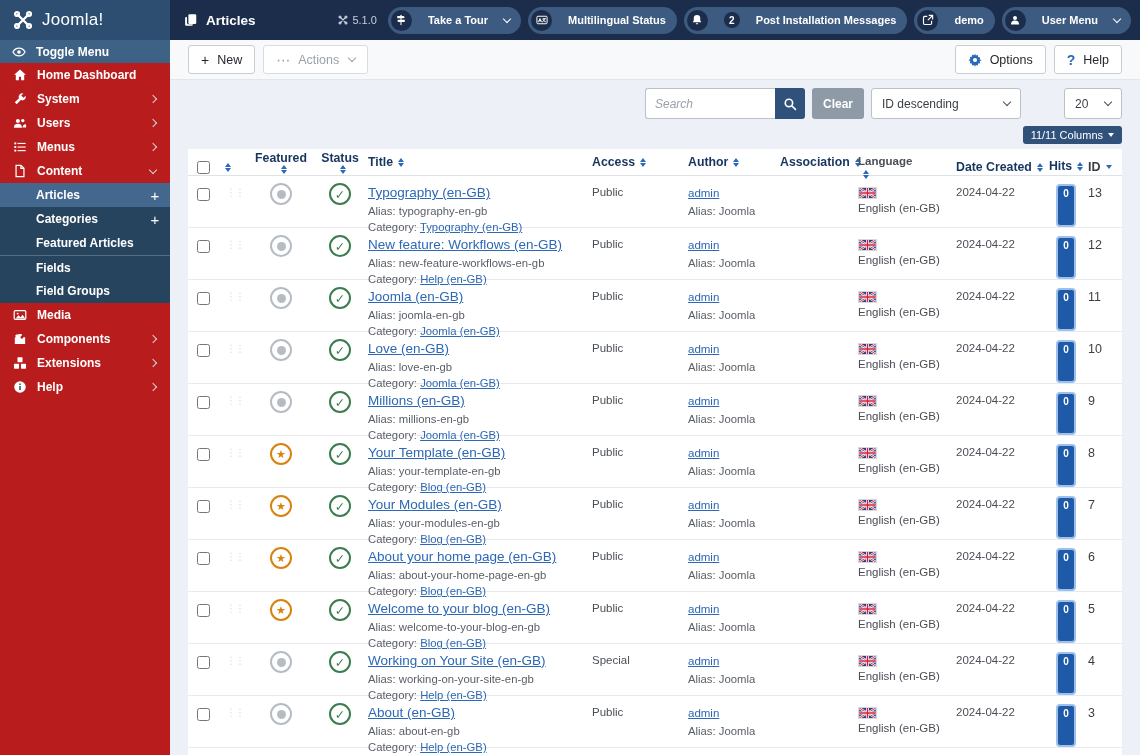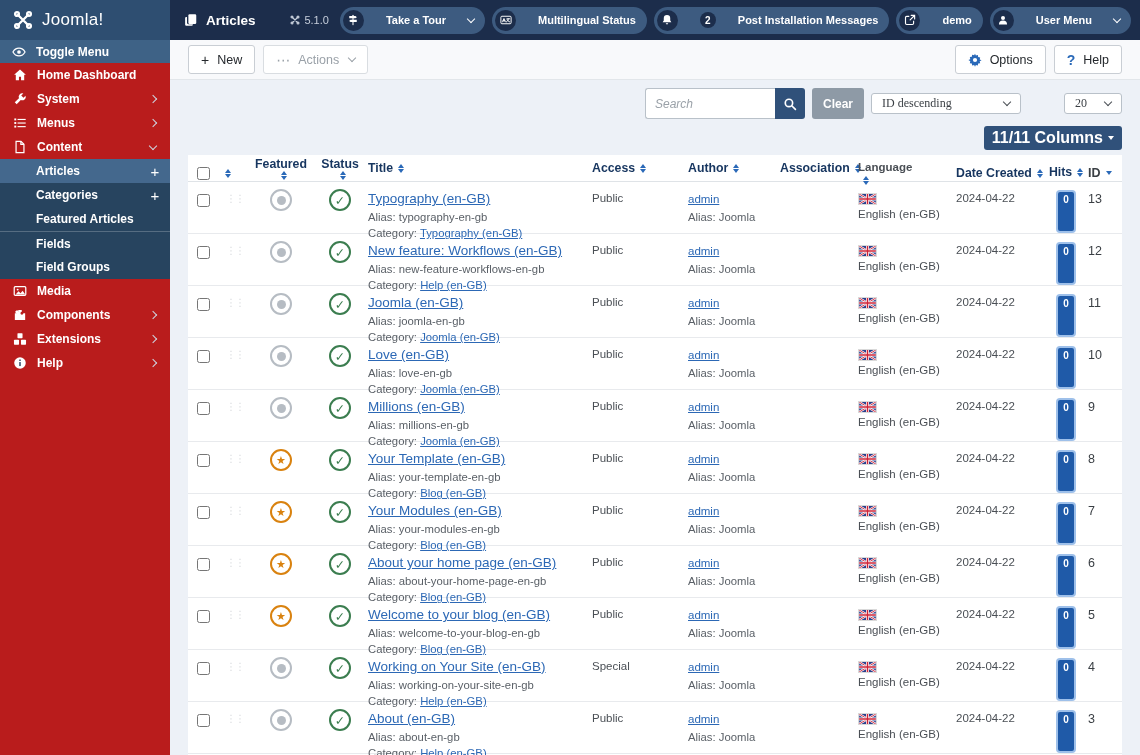--- a/index.html
+++ b/index.html
@@ -5,21 +5,21 @@
   * { margin:0; padding:0; box-sizing:border-box; }
   html,body { width:1140px; height:755px; overflow:hidden; font-family:"Liberation Sans", sans-serif; background:#edf1f7; }
 
   
   .topbar { height:40px; background:#1c2d4b; display:flex; align-items:stretch; color:#fff; }
   .brand { width:170px; background:#2e4e71; display:flex; align-items:center; gap:9px; padding-left:13px; flex:none; }
   .brand-text { font-size:17px; letter-spacing:.3px; color:#fff; }
   .page-title-wrap { display:flex; align-items:center; gap:8px; padding-left:14px; font-size:13.5px; font-weight:700; }
   .top-right { margin-left:auto; display:flex; align-items:center; gap:7px; padding-right:9px; }
   .version { font-size:11px; color:#c6cedb; display:flex; align-items:center; gap:4px; margin-right:4px; }
-  .pill { height:27px; border-radius:14px; background:#3d5b80; display:flex; align-items:center; gap:22px; padding:0 11px 0 3px; font-size:11px; font-weight:700; cursor:pointer;text-align:right; }
+  .pill { height:27px; border-radius:14px; background:#3d5b80; display:flex; align-items:center; gap:16px; padding:0 11px 0 3px; font-size:11px; font-weight:700; cursor:pointer;text-align:right; }
   .icon-circle { width:21px; height:21px; border-radius:50%; background:#1c2d4b; display:flex; align-items:center; justify-content:center; flex:none; }
   .pill .badge { background:#1c2d4b; border-radius:50%; min-width:16px; height:16px; font-size:10px; display:flex; align-items:center; justify-content:center; }
   .icon { display:inline-flex; align-items:center; justify-content:center; }
   .icon svg { display:block; }
 
   .chev { width:6px; height:6px; border-right:1.7px solid currentColor; border-bottom:1.7px solid currentColor; display:inline-block; flex:none; }
   .chev.right { transform:rotate(-45deg); }
   .chev.down  { transform:rotate(45deg); margin-top:-3px; }
 
   
@@ -52,27 +52,27 @@
   .content { flex:1; background:#edf1f7; padding:8px 18px 0 18px; overflow:hidden; }
 
   
   .filter-row { display:flex; justify-content:flex-end; align-items:center; gap:7px; }
   .search-group { display:flex; }
   .search-input { width:130px; height:31px; border:1px solid #b9c1c9; border-right:none; border-radius:3px 0 0 3px; padding:0 9px; font-size:12px; color:#333; background:#fff; font-family:"Liberation Sans",sans-serif; }
   .search-input::placeholder { color:#9aa1a8; font-style:italic; }
   .search-btn { width:30px; height:31px; background:#30517a; border:none; border-radius:0 3px 3px 0; color:#fff; display:flex; align-items:center; justify-content:center; cursor:pointer; }
   .btn-dark { height:31px; background:#30517a; color:#fff; border:none; border-radius:3px; font-size:12px; font-weight:700; display:inline-flex; align-items:center; gap:7px; padding:0 12px; cursor:pointer; }
   .btn-gray { height:31px; background:#8e9aa6; color:#fff; border:none; border-radius:3px; font-size:12px; font-weight:700; display:inline-flex; align-items:center; padding:0 11px; cursor:pointer; }
-  .select { height:21px; background:#fff; border:1px solid #b9c1c9; border-radius:3px; display:inline-flex; align-items:center; justify-content:space-between; padding:0 10px; font-size:12px; color:#3a3f44; cursor:pointer;font-family:Liberation Serif, serif; }
+  .select { height:31px; background:#fff; border:1px solid #b9c1c9; border-radius:3px; display:inline-flex; align-items:center; justify-content:space-between; padding:0 10px; font-size:12px; color:#3a3f44; cursor:pointer; }
   .select .chev { color:#4a4f55; }
   .sel-sort { width:150px; }
   .sel-limit { width:58px;margin-left:36px; }
 
   .columns-row { display:flex; justify-content:flex-end; margin-top:7px; }
-  .btn-columns { background:#30517a; color:#fff; border:none; border-radius:3px; font-size:16px; font-weight:700; padding:3px 8px; display:inline-flex; align-items:center; gap:5px; cursor:pointer; }
+  .btn-columns { background:#30517a; color:#fff; border:none; border-radius:3px; font-size:11px; font-weight:400; padding:3px 8px; display:inline-flex; align-items:center; gap:5px; cursor:pointer; }
   .caret-dn { width:0; height:0; border-left:3.5px solid transparent; border-right:3.5px solid transparent; border-top:4px solid currentColor; display:inline-block; }
 
   
   .table { margin-top:5px; background:#fff; }
   .thead { display:flex; align-items:center; height:27px; border-bottom:1px solid #dfe3e7; font-size:12.3px; font-weight:700; color:#16355f; }
   .hcell { display:flex; align-items:center; }
   .hcell.center { justify-content:center;flex-direction:column; }
   .sort { display:inline-flex; flex-direction:column; gap:1px; margin-left:5px; }
   .sort i { width:0; height:0; border-left:3.5px solid transparent; border-right:3.5px solid transparent; display:block; }
   .sort .up { border-bottom:4px solid #2a69b8; }
@@ -238,20 +238,32 @@
             <svg viewBox="0 0 16 16" fill="currentColor" width="14" height="14">
               <path d="M14.4 4.2a4.1 4.1 0 0 1-5.5 5L4.2 14 2 11.8l4.8-4.7a4.1 4.1 0 0 1 5-5.5L9.4 4l2.6 2.6z"></path>
             </svg>
           </span>
           <span class="lbl">System</span>
           <span class="chev right"></span>
         </div>
         <div class="nav-item">
           <span class="icon" style="color: rgb(255, 255, 255);">
             <svg viewBox="0 0 16 16" fill="currentColor" width="14" height="14">
+              <circle cx="5.6" cy="5.8" r="2.3"></circle>
+              <circle cx="11.2" cy="5.2" r="1.9"></circle>
+              <path d="M1 13.4a4.6 4.6 0 0 1 9.2 0z"></path>
+              <path d="M10.8 13c.2-2 1.6-3.6 3-3.6.7 0 1.2.5 1.2 1.2V13z"></path>
+            </svg>
+          </span>
+          <span class="lbl">Users</span>
+          <span class="chev right"></span>
+        </div>
+        <div class="nav-item">
+          <span class="icon" style="color: rgb(255, 255, 255);">
+            <svg viewBox="0 0 16 16" fill="currentColor" width="14" height="14">
               <rect x="1.5" y="2.8" width="2.2" height="2.2"></rect>
               <rect x="5.2" y="3.3" width="9.3" height="1.3"></rect>
               <rect x="1.5" y="6.9" width="2.2" height="2.2"></rect>
               <rect x="5.2" y="7.4" width="9.3" height="1.3"></rect>
               <rect x="1.5" y="11" width="2.2" height="2.2"></rect>
               <rect x="5.2" y="11.5" width="9.3" height="1.3"></rect>
             </svg>
           </span>
           <span class="lbl">Menus</span>
           <span class="chev right"></span>

